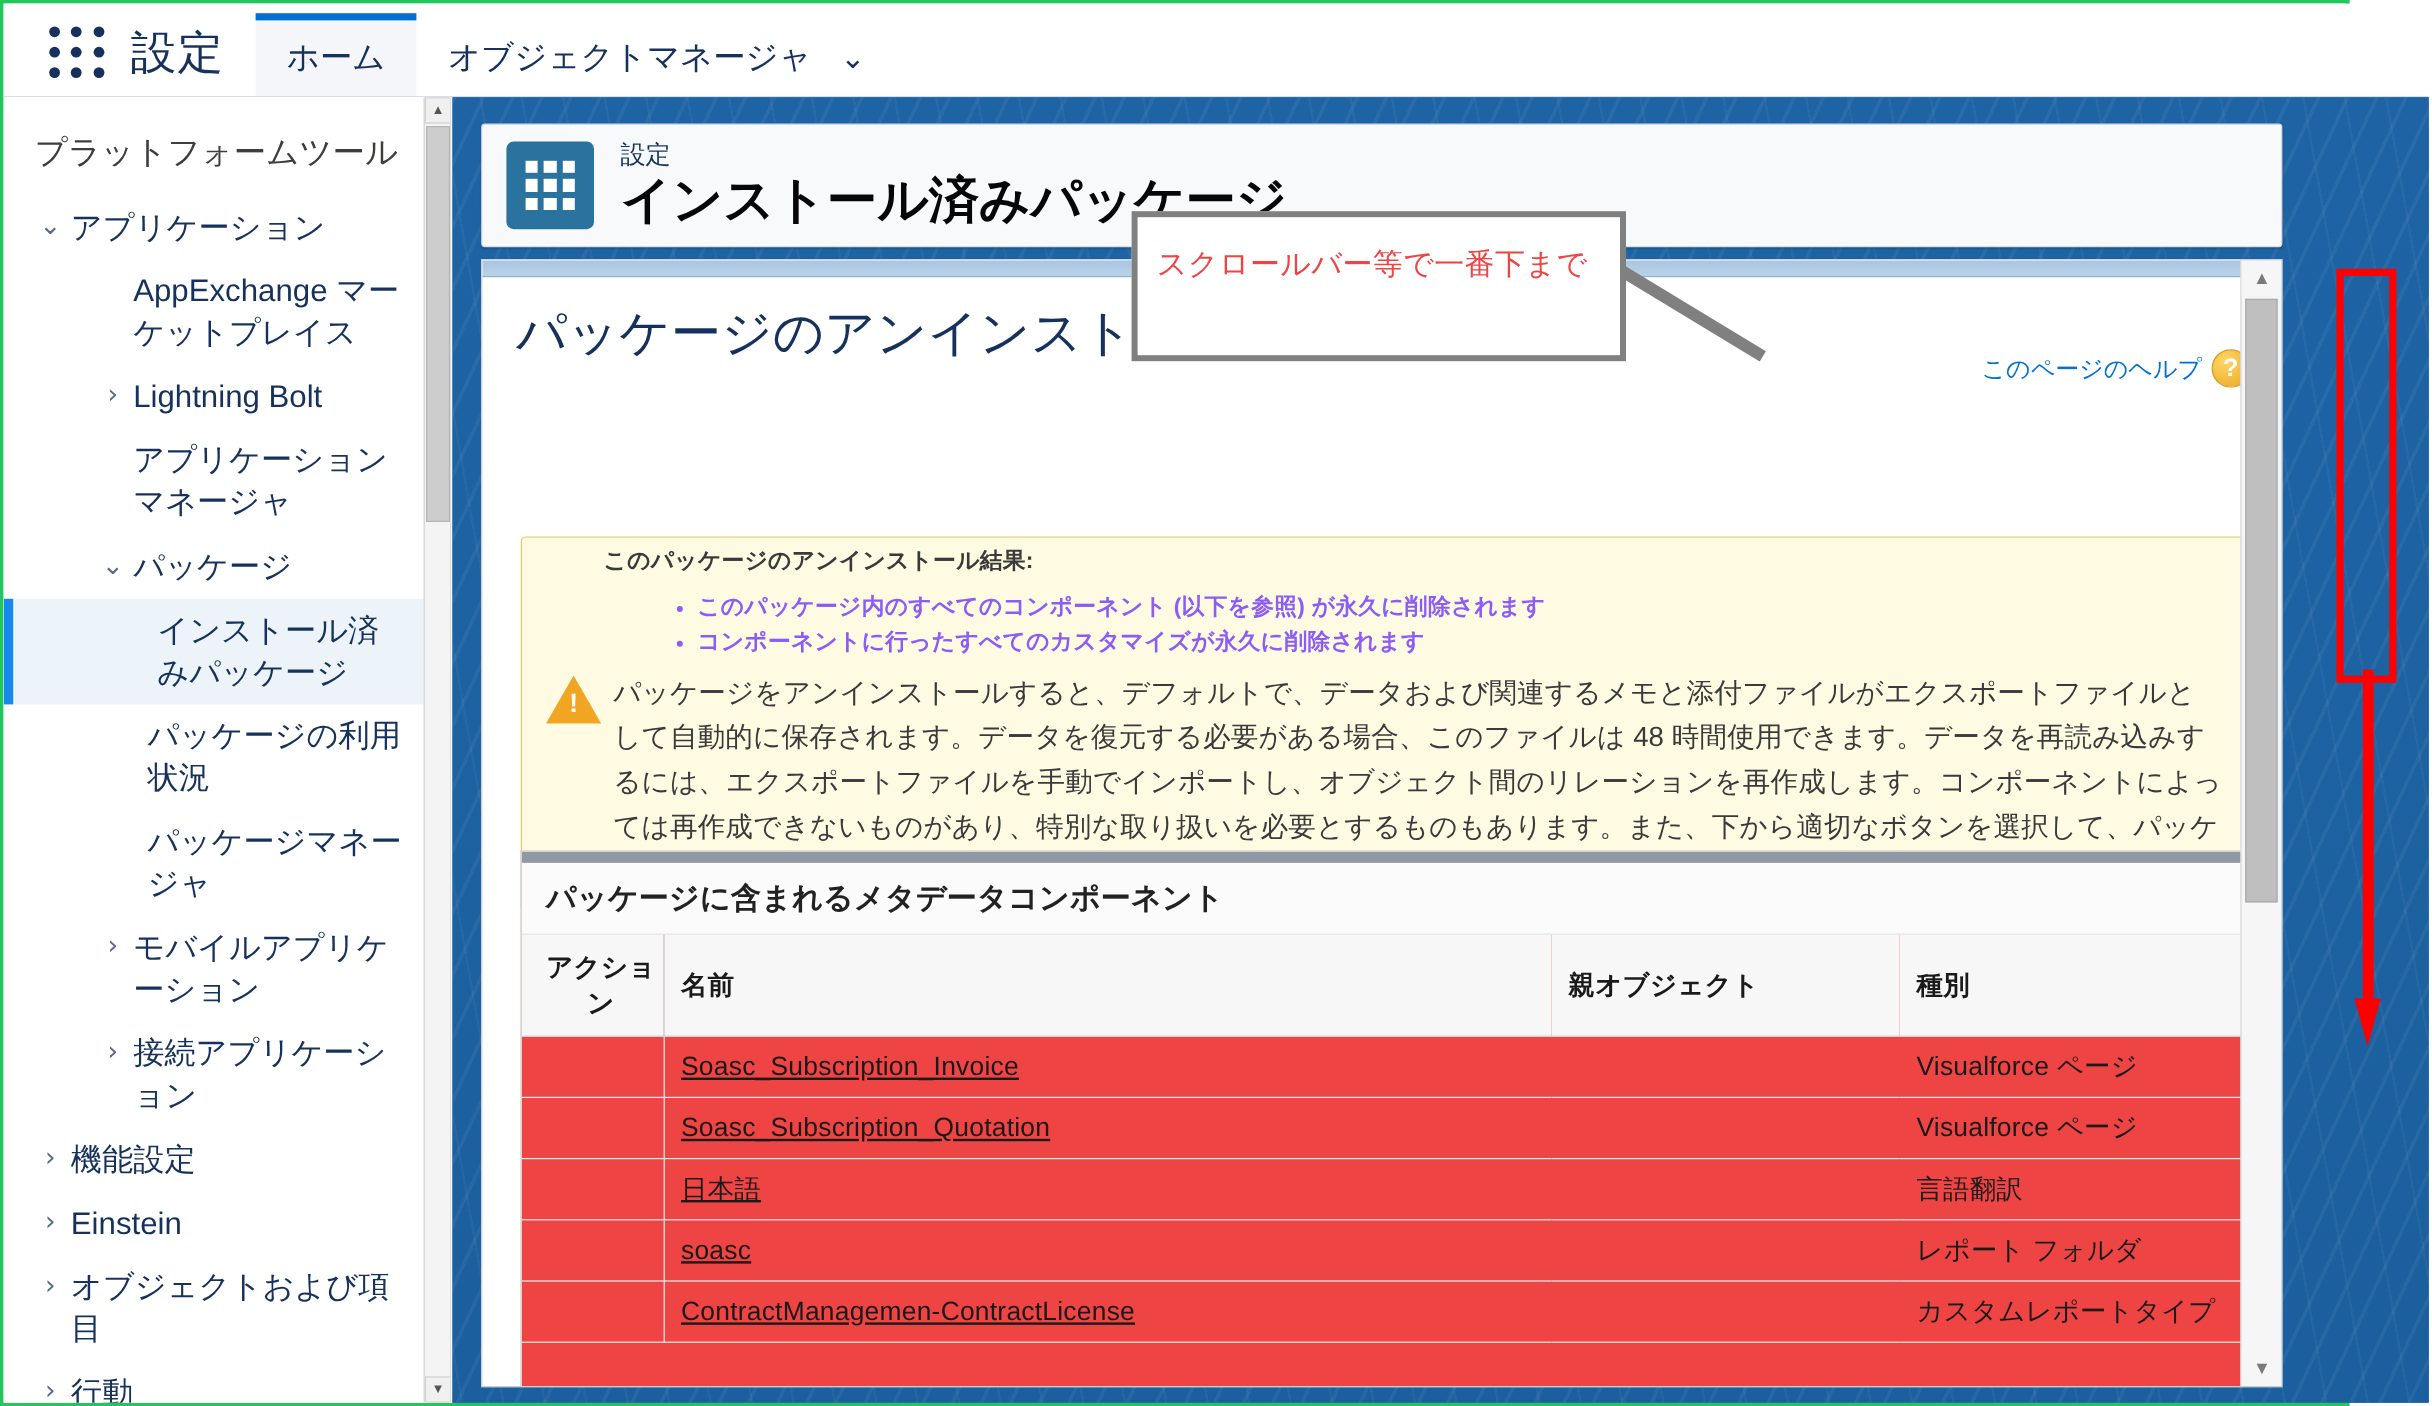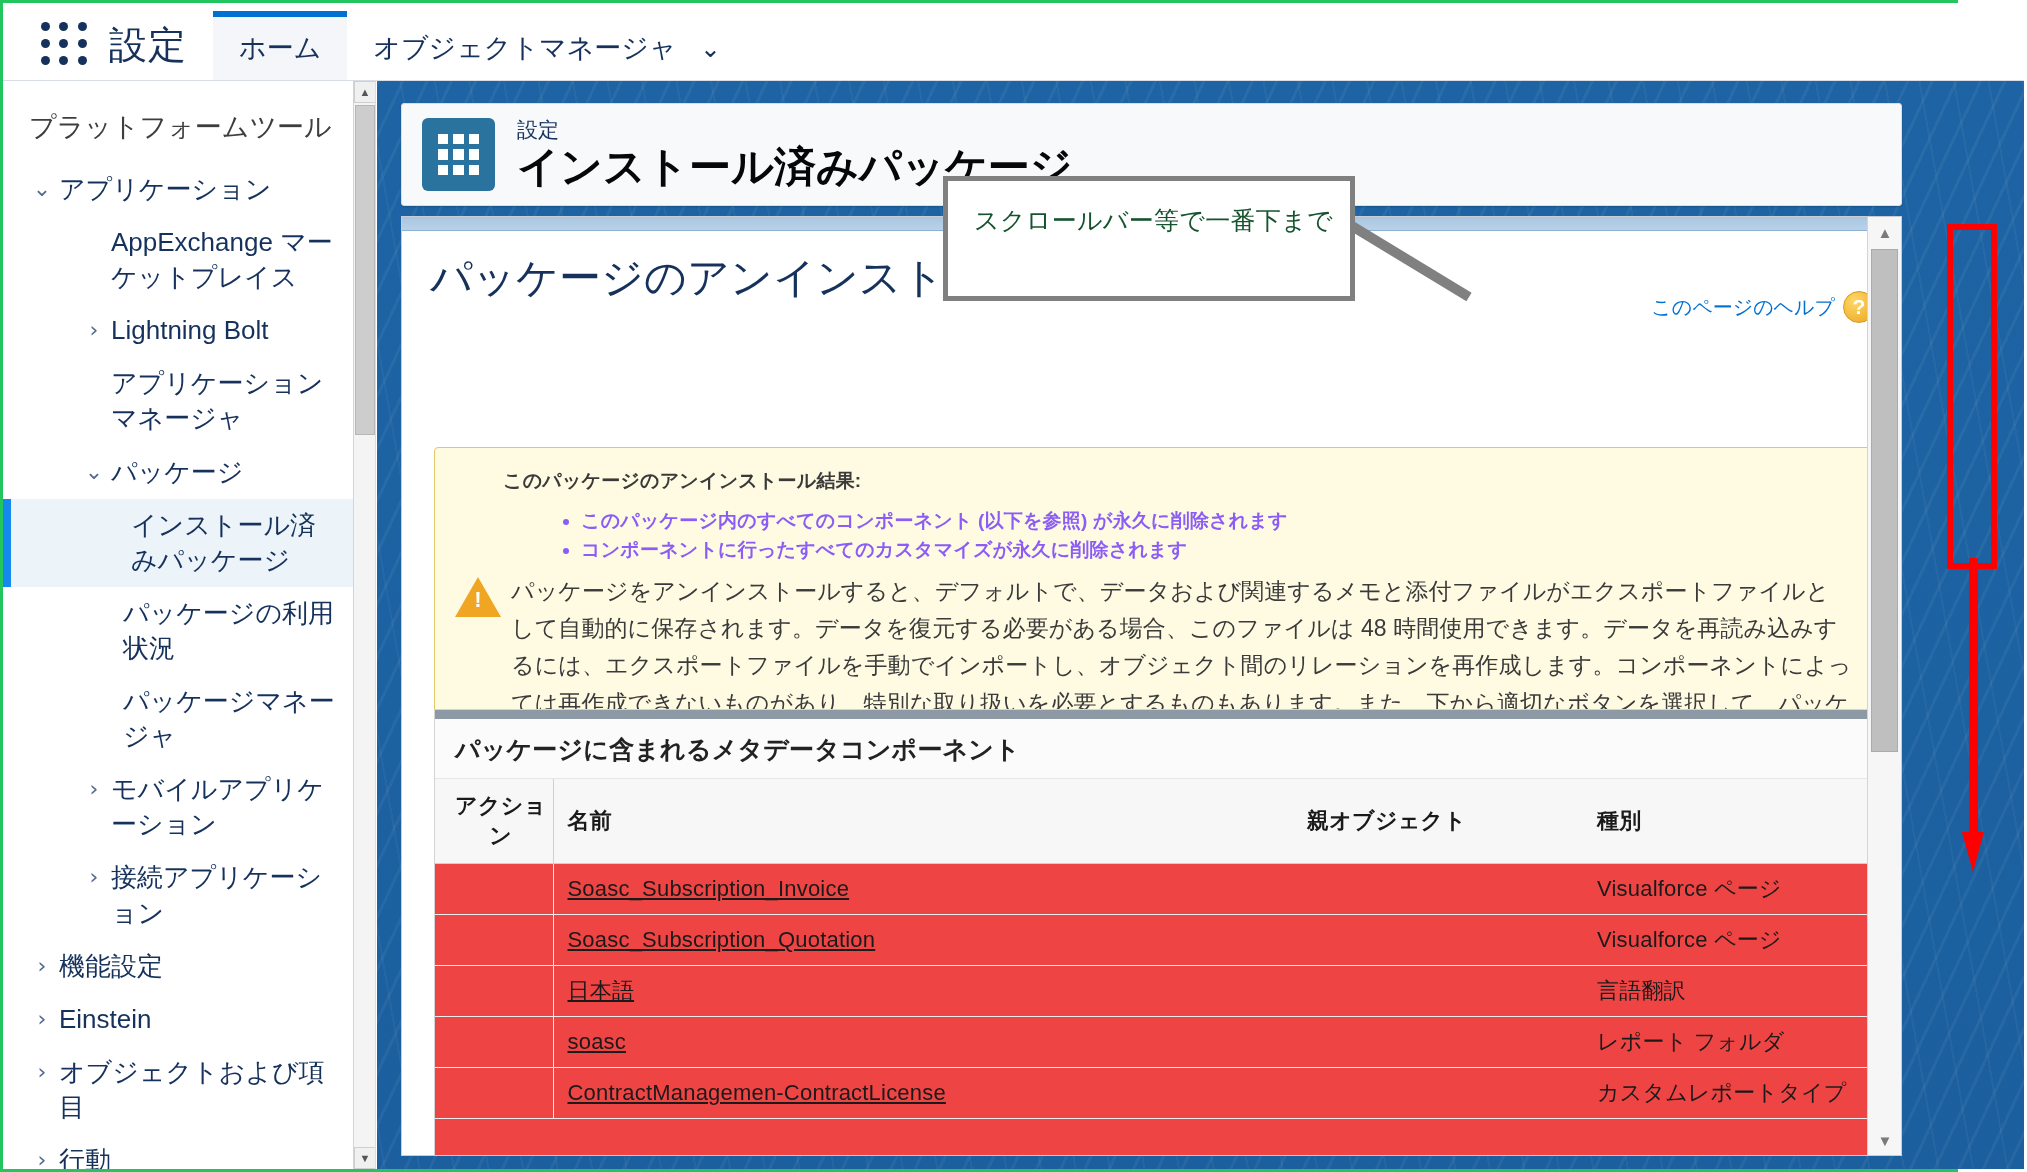--- a/index.html
+++ b/index.html
@@ -187,21 +187,21 @@
     border: 1px solid #d59a1d;
   }
 
   
   .warnbox {
     position: absolute; left: 32px; top: 230px;
     width: 1437px; min-height: 152px;
     background: #fefbe2;
     border: 1px solid #e0c96b;
     border-radius: 4px;
-    padding: 14px 18px 14px 20px;
+    padding: 0 18px 14px 20px;
   }
   .warn-lead {
     font-size: 19px; color: #3a3a3a; font-weight: 600;
     margin: 6px 0 12px 48px; letter-spacing: .2px;
   }
   .warn-bullets { margin: 0 0 8px 126px; }
   .warn-bullets li {
     font-size: 19px; color: #8b5cf6; font-weight: 600;
     line-height: 1.55; list-style: disc; letter-spacing: .2px;
   }
@@ -295,22 +295,22 @@
 
   
   .callout {
     position: absolute; left: 940px; top: 173px;
     width: 412px; height: 125px;
     background: #ffffff;
     border: 5px solid #808080;
     z-index: 40;
   }
   .callout-text {
-    font-size: 25px; color: #14532d; line-height: 1.75;
-    padding: 18px 0 0 26px; letter-spacing: .3px;
+    font-size: 25px; color: #ef4444; line-height: 1.75;
+    padding: 18px 0 0 16px; letter-spacing: .3px;
   }
   .callout-tail {
     position: absolute; left: 1340px; top: 216px;
     width: 130px; height: 90px;
     z-index: 39;
   }
   .redbox {
     position: absolute; left: 1944px; top: 221px;
     width: 50px; height: 345px;
     border: 6px solid #ff0000;

